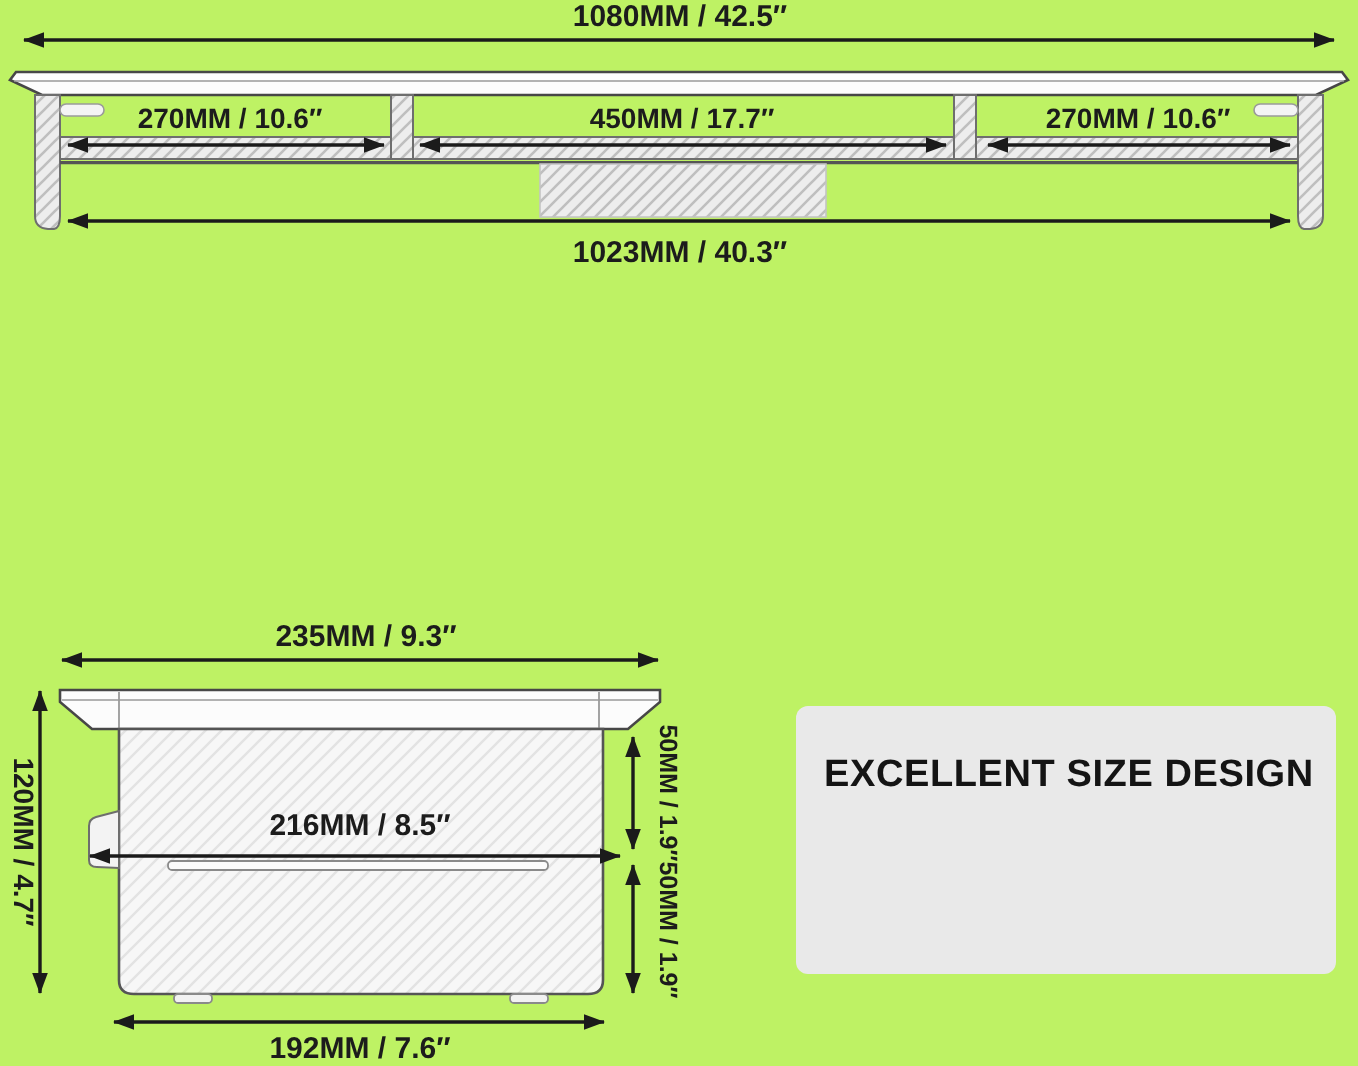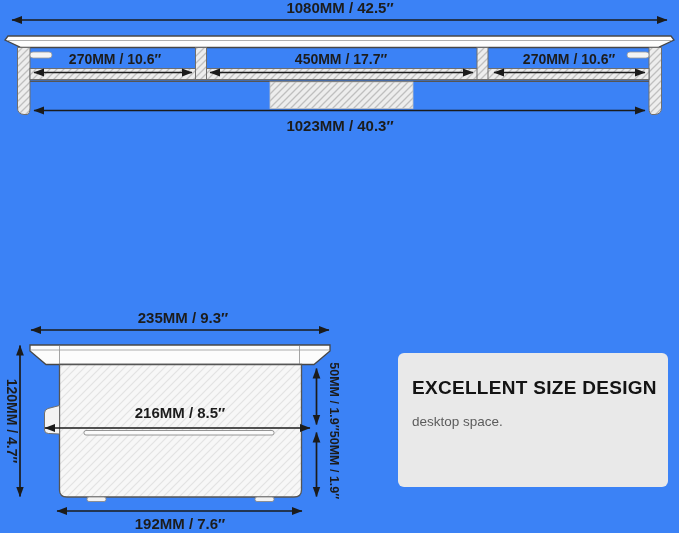--- a/index.html
+++ b/index.html
@@ -1,17 +1,17 @@
 <!DOCTYPE html>
 <html><head>
 <meta charset="utf-8">
 <style>
   html,body{margin:0;padding:0;background:#fff;}
   .canvas{
-    position:relative;width:679px;height:533px;background:#3b82f6;overflow:hidden;
+    position:relative;width:679px;height:533px;background:#bef264;overflow:hidden;
     font-family:"Liberation Sans","DejaVu Sans",sans-serif;
   }
   svg{position:absolute;display:block;}
   #front-view{left:0;top:0;}
   #side-view{left:0;top:300px;}
   .dim-label{
     font-family:"Liberation Sans","DejaVu Sans",sans-serif;
     font-weight:700;fill:#1c1c1c;font-size:15px;
   }
   .dim-label.small{font-size:12.5px;}
@@ -105,17 +105,16 @@
     <text class="dim-label med" x="7" y="121" text-anchor="middle" transform="rotate(90 7 121)">120MM / 4.7″</text>
     <text class="dim-label" x="180" y="117.5" text-anchor="middle">216MM / 8.5″</text>
     <text class="dim-label small" x="330" y="96.5" text-anchor="middle" transform="rotate(90 330 96.5)">50MM / 1.9″</text>
     <text class="dim-label small" x="330" y="165" text-anchor="middle" transform="rotate(90 330 165)">50MM / 1.9″</text>
     <text class="dim-label" x="180" y="229" text-anchor="middle">192MM / 7.6″</text>
   </svg>
 
   <div class="info-box">
     <div class="info-title">EXCELLENT SIZE DESIGN</div>
     <div class="info-body">
-      <div>desktop space.</div>
     </div>
   </div>
 
 </div>
 
 </body></html>

